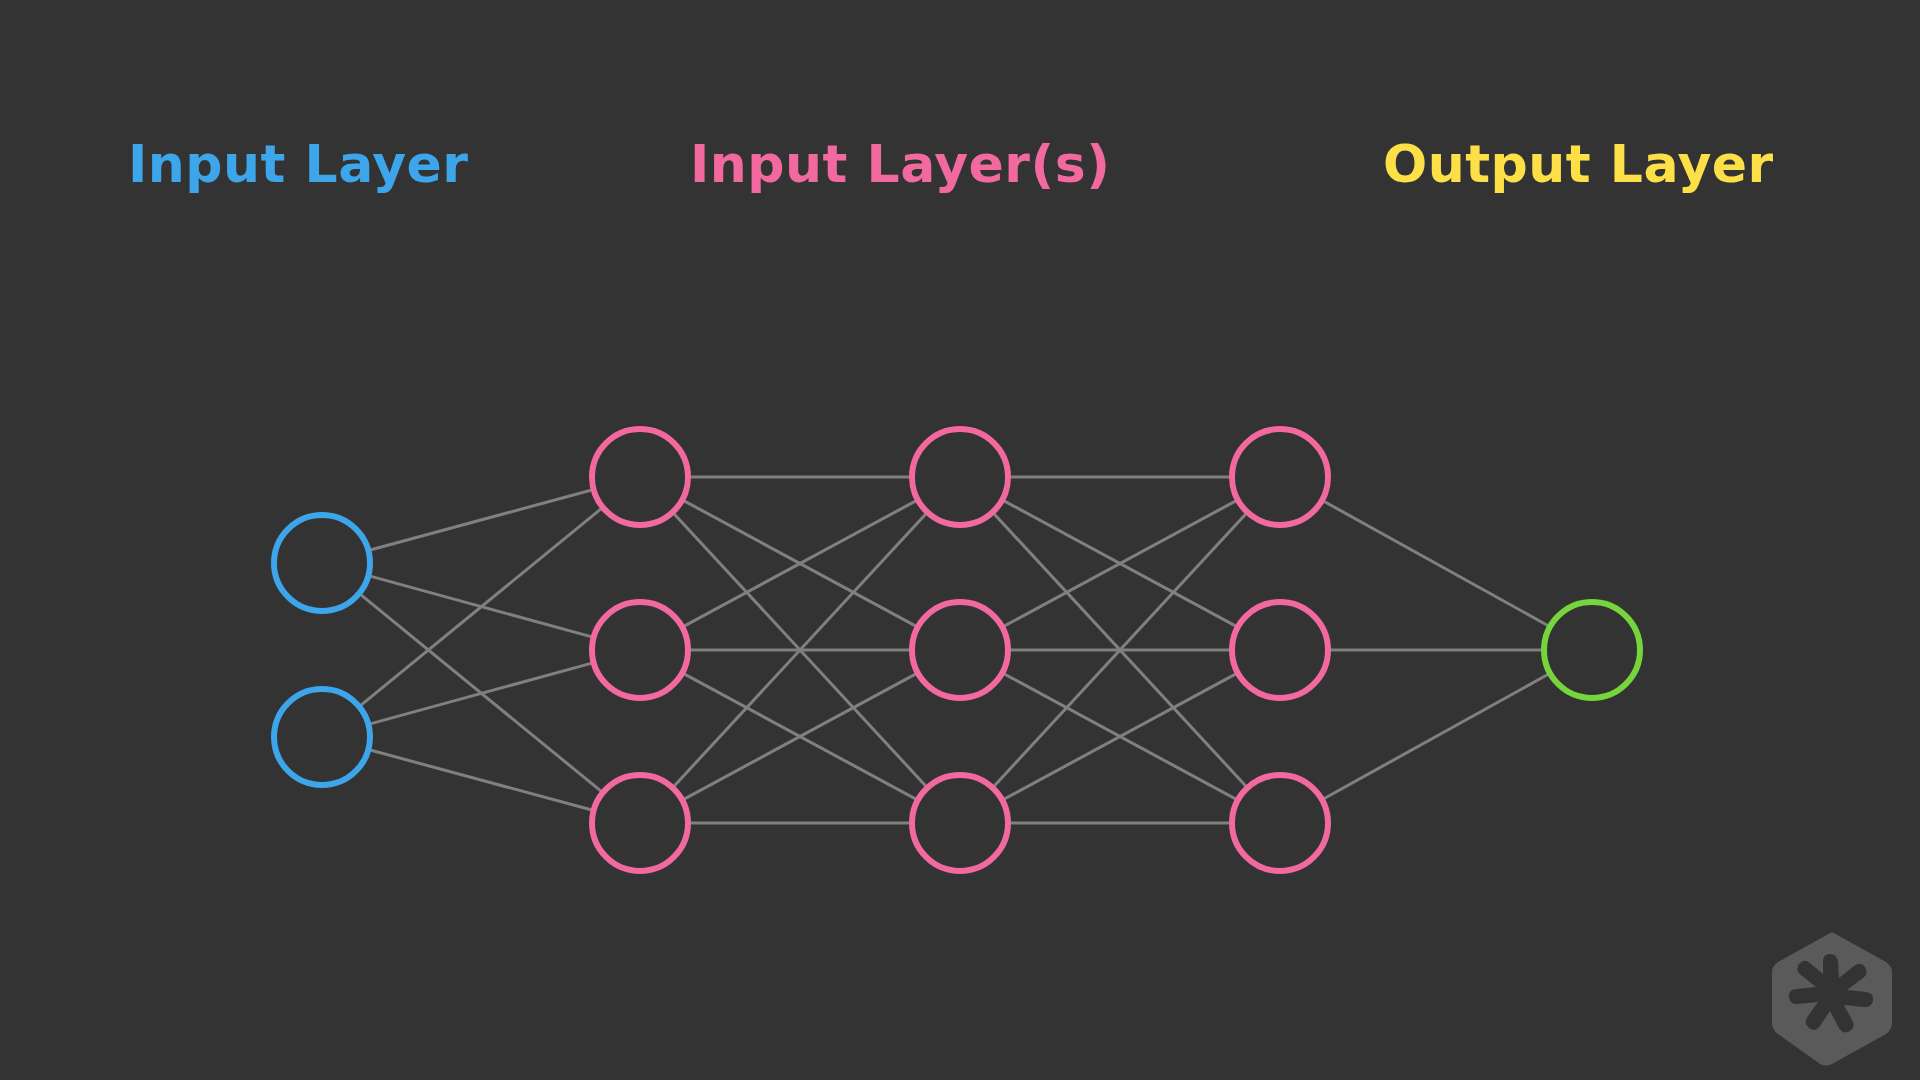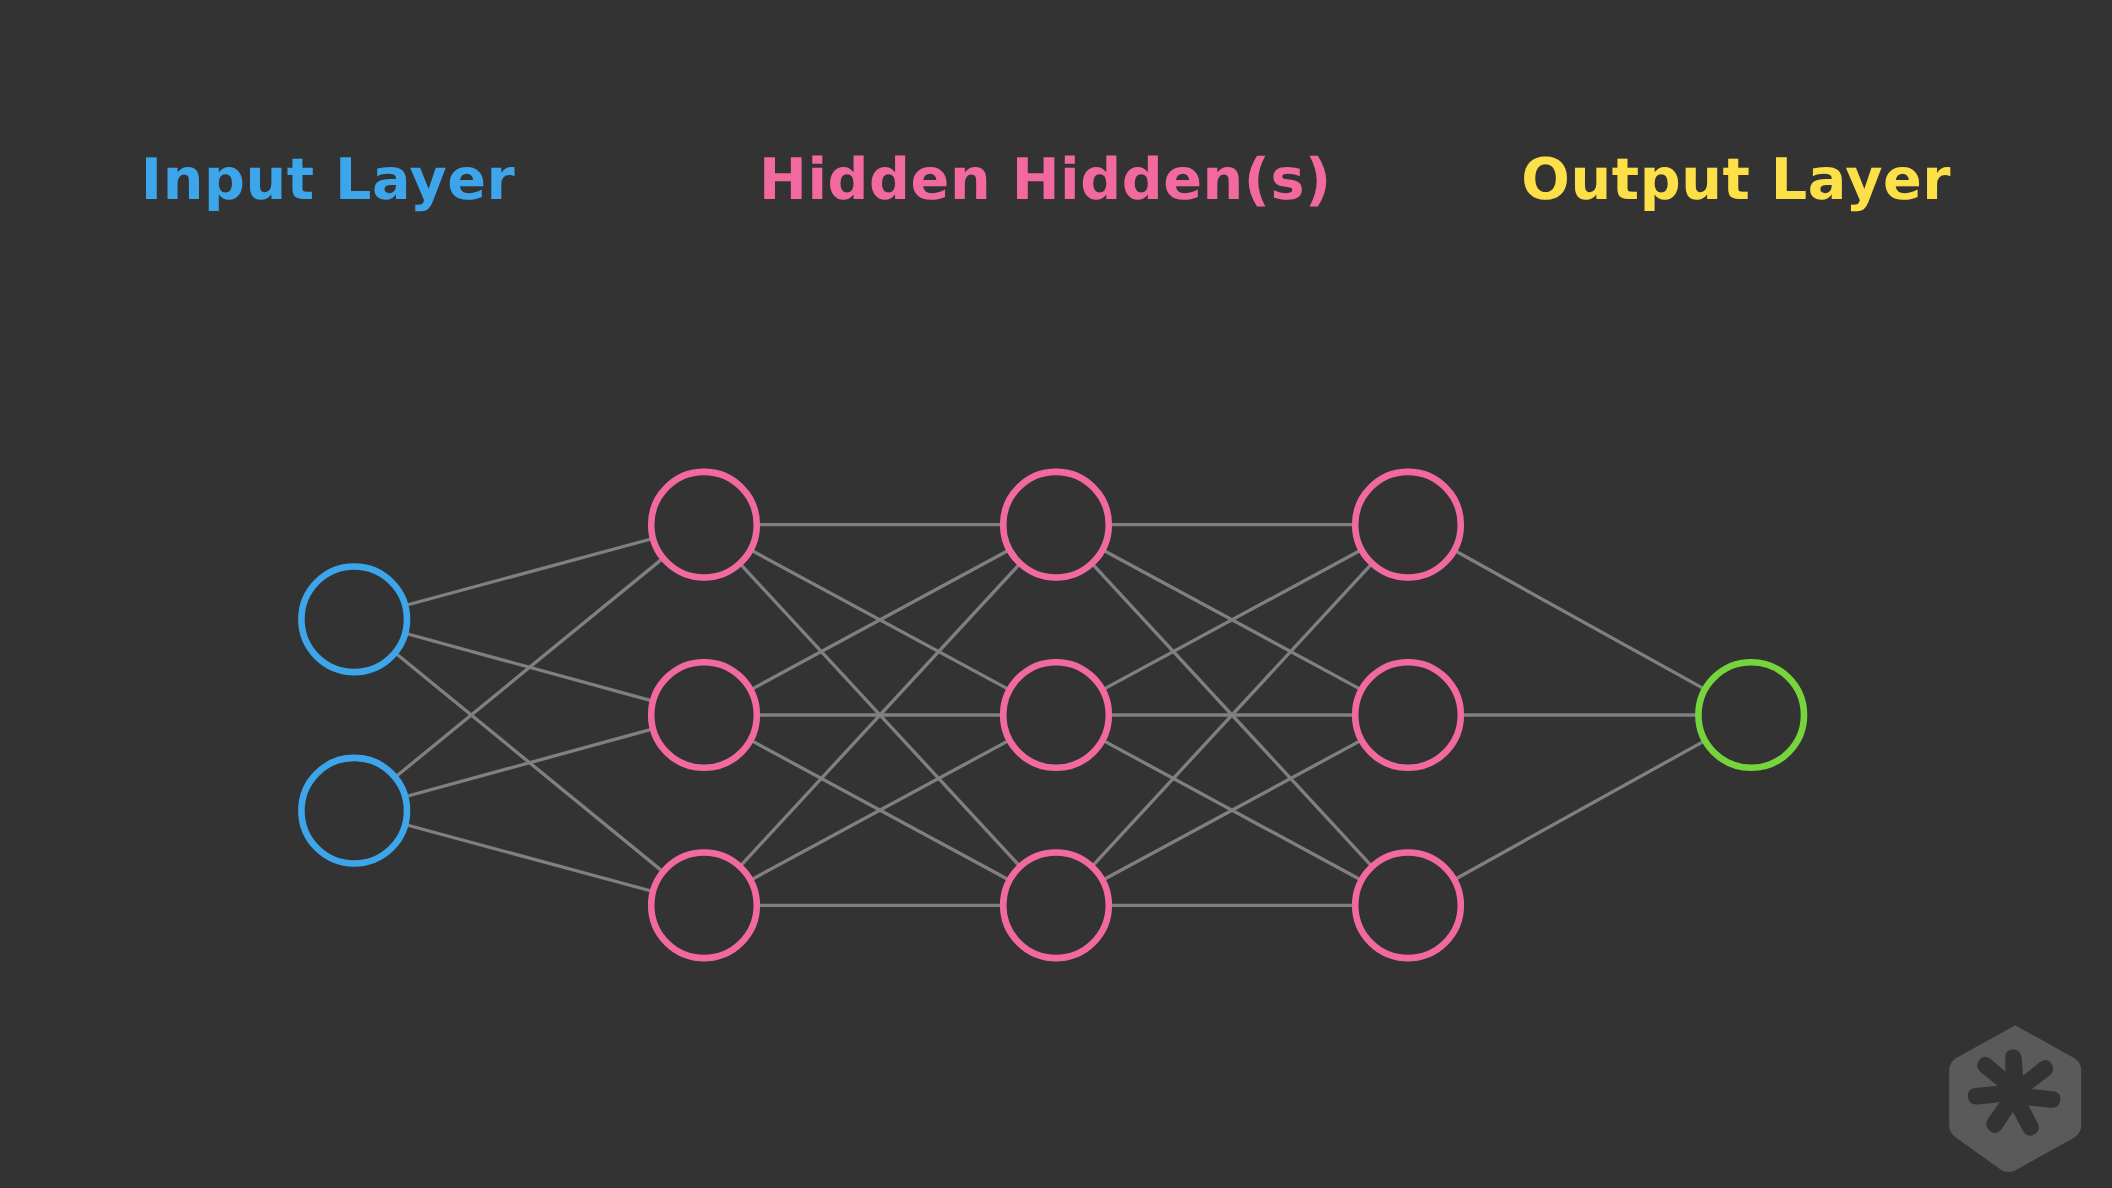--- a/index.html
+++ b/index.html
@@ -98,21 +98,21 @@
         <circle cx="960" cy="823" r="48" fill="none" stroke="#F2699F" stroke-width="6"></circle>
         <circle cx="1280" cy="477" r="48" fill="none" stroke="#F2699F" stroke-width="6"></circle>
         <circle cx="1280" cy="650" r="48" fill="none" stroke="#F2699F" stroke-width="6"></circle>
         <circle cx="1280" cy="823" r="48" fill="none" stroke="#F2699F" stroke-width="6"></circle>
         <circle cx="1592" cy="650" r="48" fill="none" stroke="#76D43C" stroke-width="6"></circle>
       </g>
   </svg>
 
   <div class="layer-title" id="title-input" style="color: rgb(61, 165, 234);">Input Layer</div>
 
-  <div class="layer-title" id="title-hidden" style="color: rgb(242, 105, 159);">Hidden Hidden(s)</div>
+  <div class="layer-title" id="title-hidden" style="color: rgb(242, 105, 159);">Input Layer(s)</div>
 
   <div class="layer-title" id="title-output" style="color: #fde047;">Output Layer</div>
 
   <svg id="watermark" viewBox="0 0 128 140" aria-hidden="true">
     <path id="wm-hex" d="M64 4 L118 34 Q124 38 124 45 L124 95 Q124 102 118 106 L64 136 Q58 139 52 136 L10 106 Q4 102 4 95 L4 45 Q4 38 10 34 Z" fill="#5A5A5A"></path>
     <path id="wm-glyph" d="M62 26 Q69 26 70 34 L71 50 L86 38 Q93 33 97 39 Q101 45 95 50 L79 62 L98 64 Q106 65 105 72 Q104 80 96 79 L76 77 L84 92 Q88 99 82 103 Q75 107 71 100 L62 83 L52 98 Q47 105 41 100 Q35 95 40 88 L50 74 L30 76 Q22 77 21 69 Q20 62 28 61 L48 59 L33 47 Q27 42 31 36 Q36 30 42 35 L55 46 L55 33 Q55 26 62 26 Z" fill="#333333"></path>
   </svg>
 
 </div>
 

